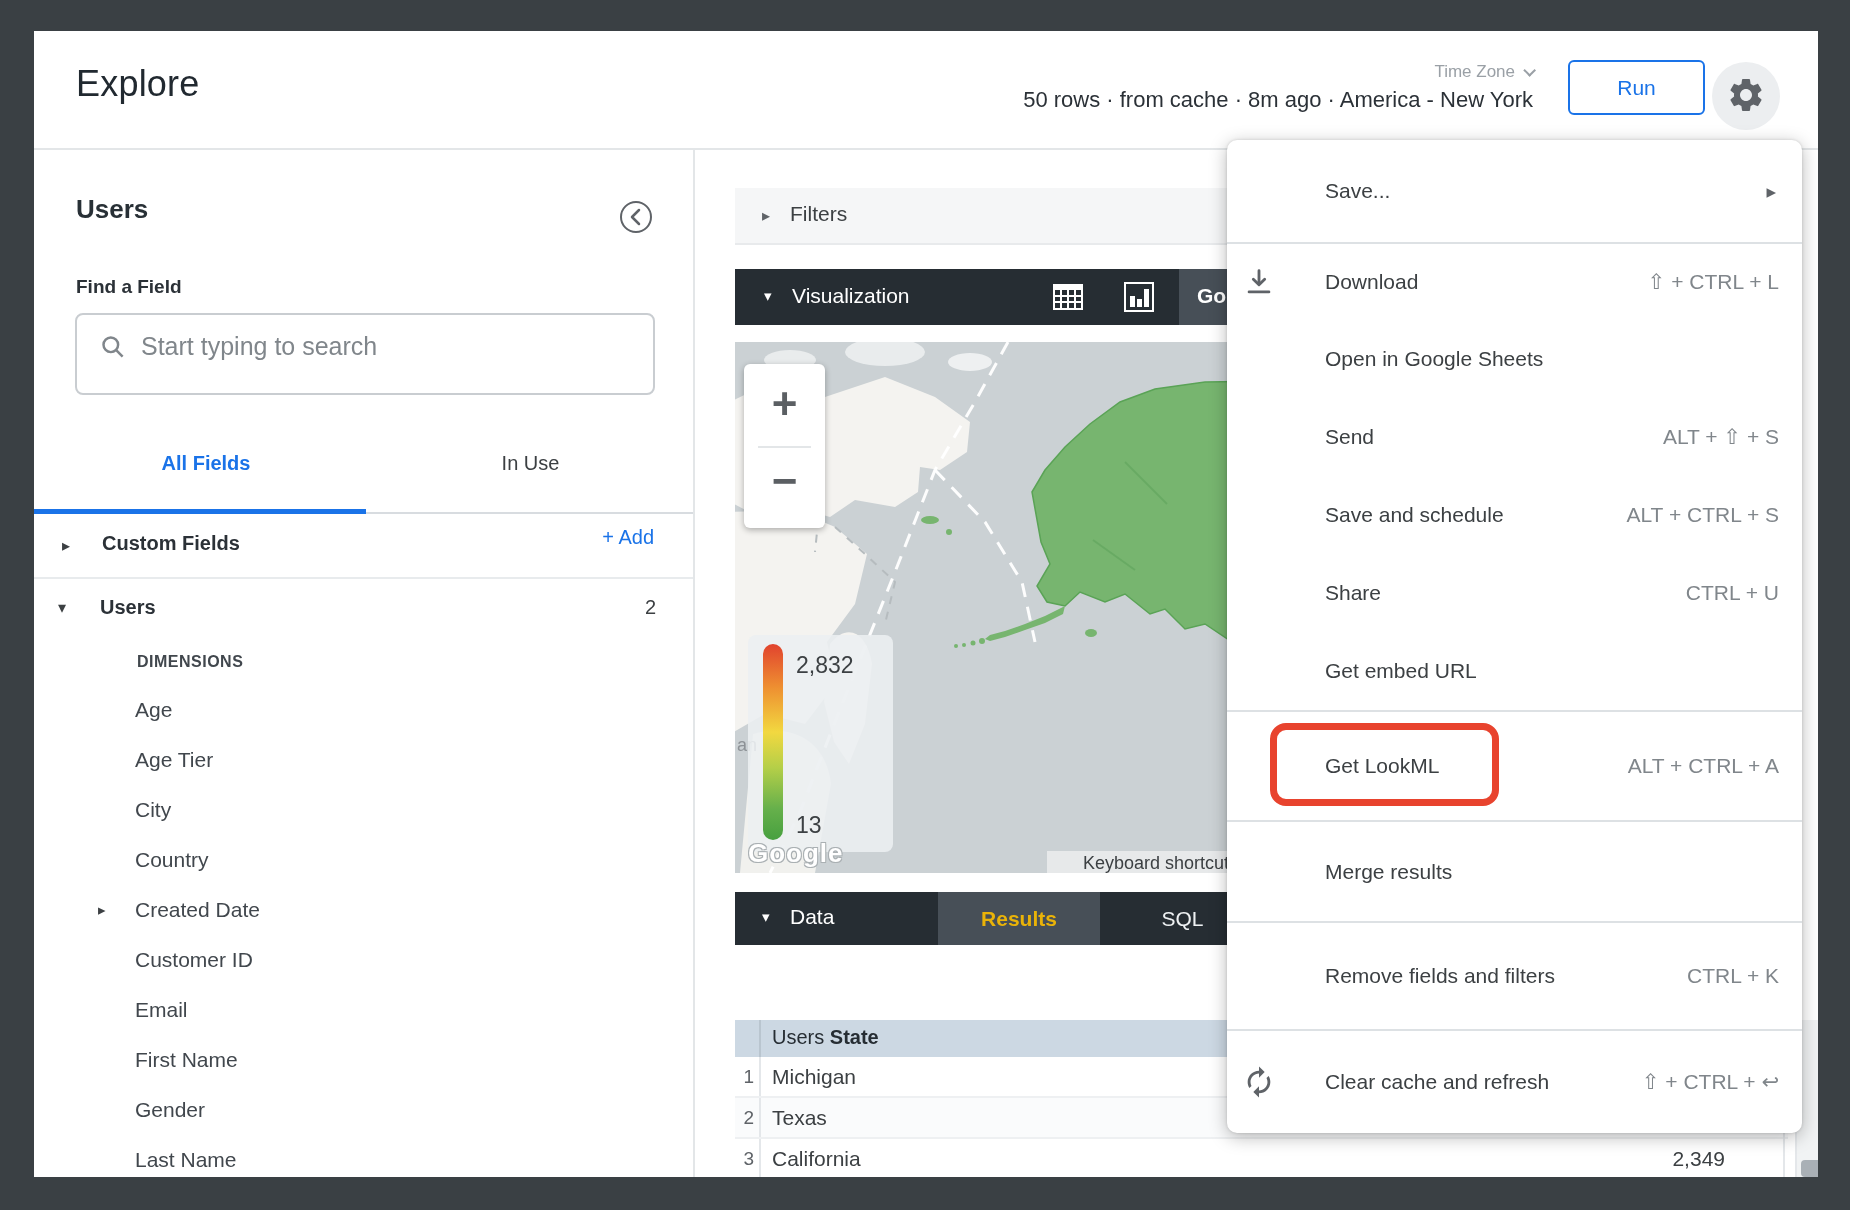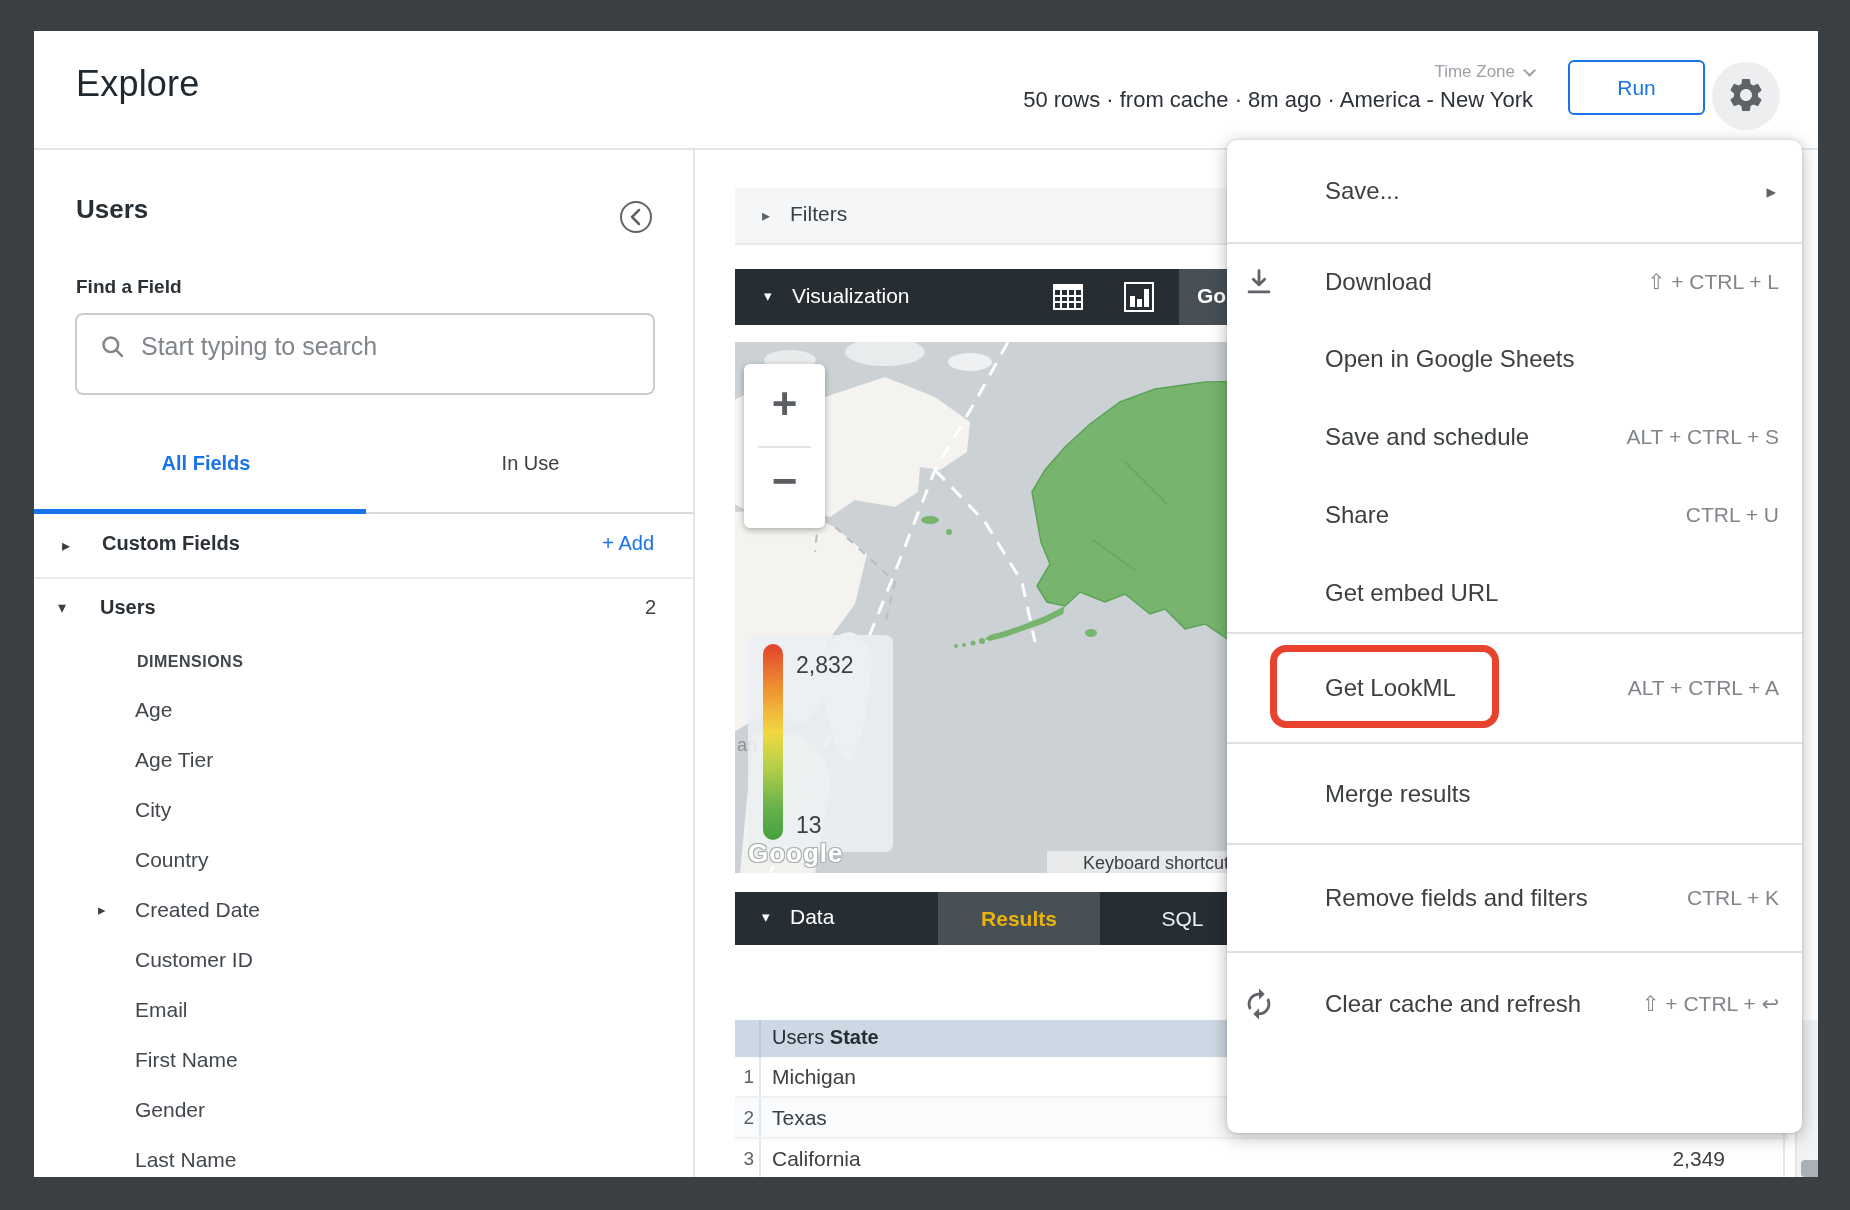--- a/index.html
+++ b/index.html
@@ -26,21 +26,21 @@
   .search-input { position:absolute; left:64px; top:2px; width:500px; height:58px; border:none; outline:none; font-size:25px; color:#3c4043; font-family:inherit; }
   .search-input::placeholder { color:#80868b; }
   .tab { position:absolute; top:288px; height:50px; line-height:50px; text-align:center; font-size:20px; cursor:pointer; }
   .tab-all { left:0; width:332px; color:#1a73e8; font-weight:700;padding-left:12px; }
   .tab-inuse { left:332px; width:329px; color:#3c4043; }
   .tab-divider { position:absolute; top:362px; left:0; right:0; height:2px; background:#d8dce0; }
   .tab-underline { position:absolute; top:359px; left:0; width:332px; height:5px; background:#1a73e8; z-index:2; }
   .cf-row { position:absolute; top:372px; left:0; right:0; height:55px; }
   .cf-row .tri { position:absolute; left:28px; top:14px; font-size:16px; color:#3c4043; }
   .cf-row .lbl { position:absolute; left:68px; top:10px; font-size:20px; font-weight:700; color:#2b3137; }
-  .cf-row .add { position:absolute; right:39px; top:10px; font-size:20px; color:#1a73e8; cursor:pointer; }
+  .cf-row .add { position:absolute; right:39px; top:4px; font-size:20px; color:#1a73e8; cursor:pointer; }
   .sb-divider { position:absolute; top:427px; left:0; right:0; height:2px; background:#e8ebed; }
   .users-row { position:absolute; top:436px; left:0; right:0; height:55px; }
   .users-row .tri { position:absolute; left:24px; top:12px; font-size:16px; color:#3c4043; }
   .users-row .lbl { position:absolute; left:66px; top:10px; font-size:20px; font-weight:700; color:#2b3137; }
   .users-row .count { position:absolute; right:37px; top:10px; font-size:20px; color:#3c4043; }
   .dim-label { position:absolute; left:103px; top:503px; font-size:16px; font-weight:700; letter-spacing:.5px; color:#41474d; }
   .field-list { position:absolute; left:0; top:535px; right:0; list-style:none; }
   .field-list li { position:relative; height:50px; line-height:50px; padding-left:101px; font-size:21px; color:#41474d; cursor:pointer; }
   .field-list li .tri { position:absolute; left:64px; top:0; font-size:15px; color:#3c4043; }
 
@@ -98,21 +98,21 @@
   .trow .state { position:absolute; left:37px; top:8px; font-size:21px; color:#3c4043; }
   .trow .count-val { position:absolute; right:63px; top:8px; font-size:21px; color:#3c4043; }
   .col-div { position:absolute; left:1048px; top:0; bottom:0; width:2px; background:#e4e7ea; }
   .vscroll { position:absolute; left:1060px; top:0; bottom:0; width:31px; background:#f1f3f4; border-left:2px solid #e4e7ea; }
   .vscroll .thumb { position:absolute; left:4px; top:140px; width:22px; height:17px; background:#a9b0b6; border-radius:4px; }
 
   
   .menu { position:absolute; left:1193px; top:109px; width:575px; height:993px; background:#fff; border-radius:10px;
       box-shadow:0 4px 18px rgba(0,0,0,.28), 0 0 3px rgba(0,0,0,.15); z-index:50; }
   .mrow { position:relative; display:flex; align-items:center; }
-  .mrow .mlabel { position:absolute; left:98px; font-size:24px; color:#3c4043; }
+  .mrow .mlabel { position:absolute; left:98px; font-size:21px; color:#3c4043; }
   .mrow .mshort { position:absolute; right:23px; font-size:21px; color:#80868b; }
   .mrow .micon { position:absolute; left:15px; width:34px; height:34px; }
   .mrow .marrow { position:absolute; right:26px; font-size:19px; color:#5f6368; }
   .m-sec { border-top:2px solid #dde1e4; }
   .h-save { height:102px; }
   .h-std { height:78px; }
   .h-lookml { height:110px; }
   .h-merge { height:101px; }
   .h-remove { height:108px; }
   .h-clear { height:104px; }
@@ -315,20 +315,24 @@
             <path d="M5 19 h14" stroke-linecap="round"></path>
           </svg>
       </span>
       <span class="mlabel">Download</span>
       <span class="mshort">⇧ + CTRL + L</span>
     </div>
     <div class="mrow h-std">
       <span class="mlabel">Open in Google Sheets</span>
     </div>
     <div class="mrow h-std">
+      <span class="mlabel">Send</span>
+      <span class="mshort">ALT + ⇧ + S</span>
+    </div>
+    <div class="mrow h-std">
       <span class="mlabel">Save and schedule</span>
       <span class="mshort">ALT + CTRL + S</span>
     </div>
     <div class="mrow h-std">
       <span class="mlabel">Share</span>
       <span class="mshort">CTRL + U</span>
     </div>
     <div class="mrow h-std">
       <span class="mlabel">Get embed URL</span>
     </div>

